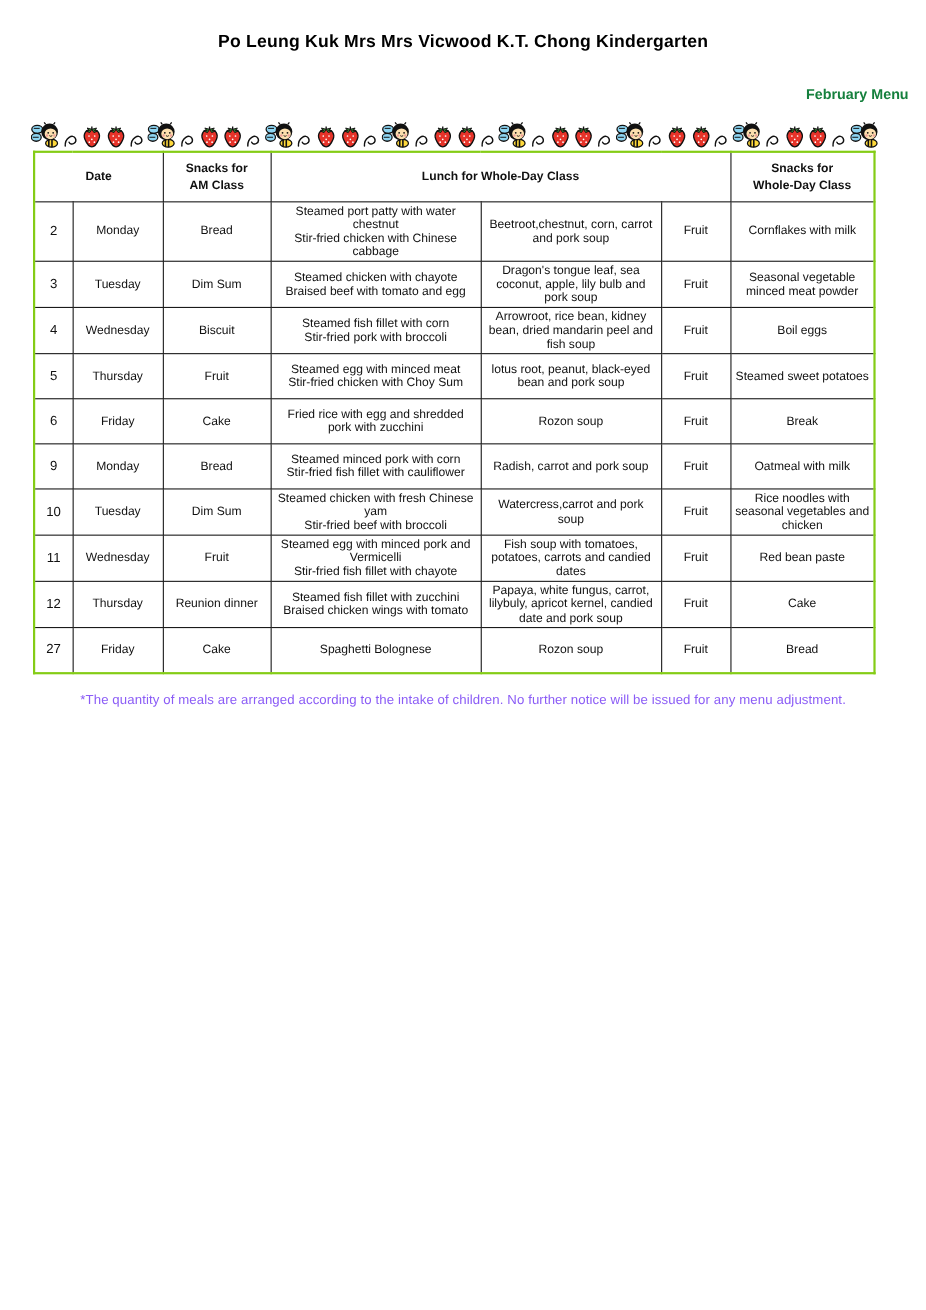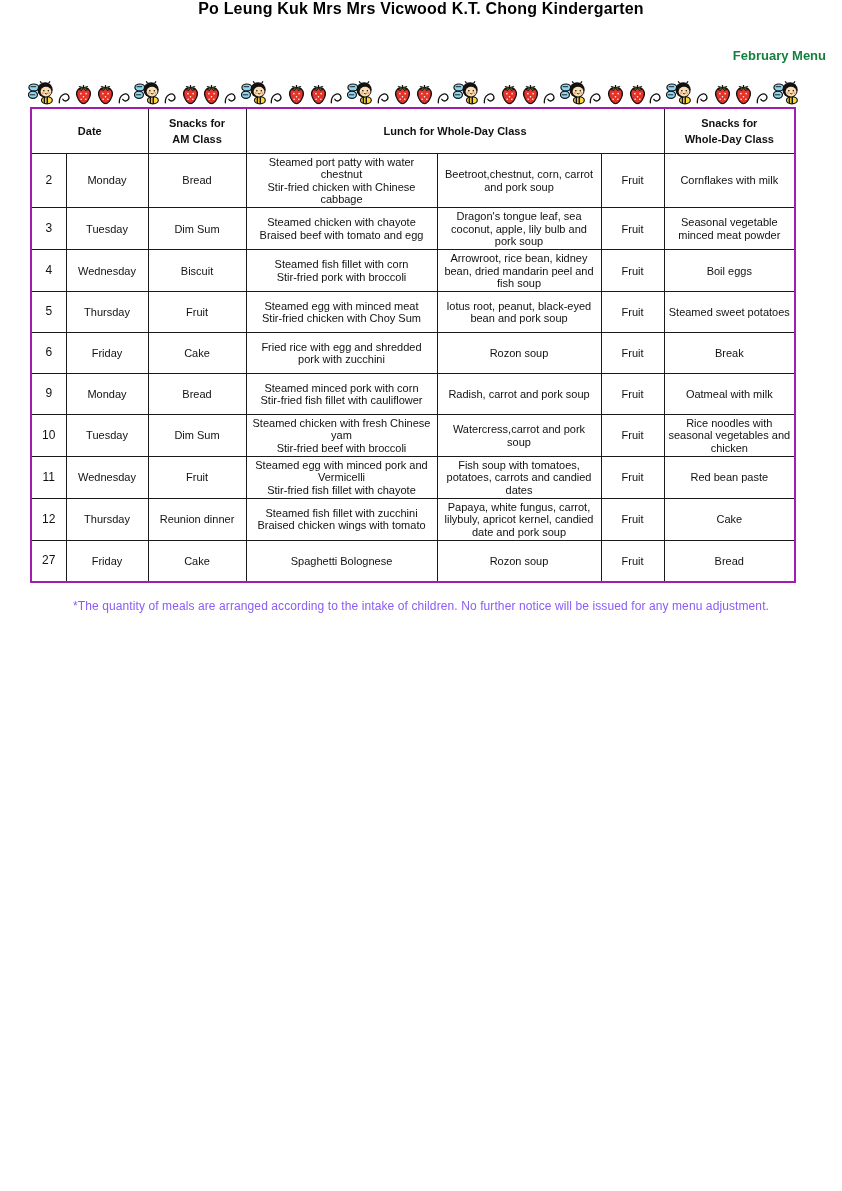--- a/index.html
+++ b/index.html
@@ -4,38 +4,38 @@
 <style>
   html,body{margin:0;padding:0;background:#ffffff;}
   body{
     width:842px;height:1191px;position:relative;
     font-family:"Liberation Sans","DejaVu Sans",sans-serif;
     color:#111;
     -webkit-font-smoothing:antialiased;
   }
   .page{width:842px;height:1191px;position:relative;overflow:hidden;}
   .title{
-    margin:0;text-align:center;
+    margin:0;padding-top:30px;text-align:center;
     font-size:16px;font-weight:bold;letter-spacing:0.2px;color:#000;
   }
   .subtitle{
     margin:16px;padding-top:14px;text-align:right;
     font-size:13px;font-weight:bold;color:#15803d;
   }
   .decor-strip{
     width:772px;margin:8px auto 0 28px;height:26px;
     display:flex;align-items:flex-end;justify-content:space-between;
     overflow:hidden;
   }
   .decor-strip span{display:inline-flex;align-items:flex-end;}
   .decor-strip svg{display:block;}
   table.menu{
     border-collapse:collapse;table-layout:fixed;
     width:764px;margin:2px 0 0 30px;
-    border:2px solid #a21caf;
+    border:2px solid #84cc16;
     font-size:11px;line-height:1.12;
   }
   table.menu th, table.menu td{
     border:1px solid #1a1a1a;
     text-align:center;vertical-align:middle;
     padding:2px 3px;
     white-space:pre-line;
     overflow:hidden;
   }
   table.menu thead th{

